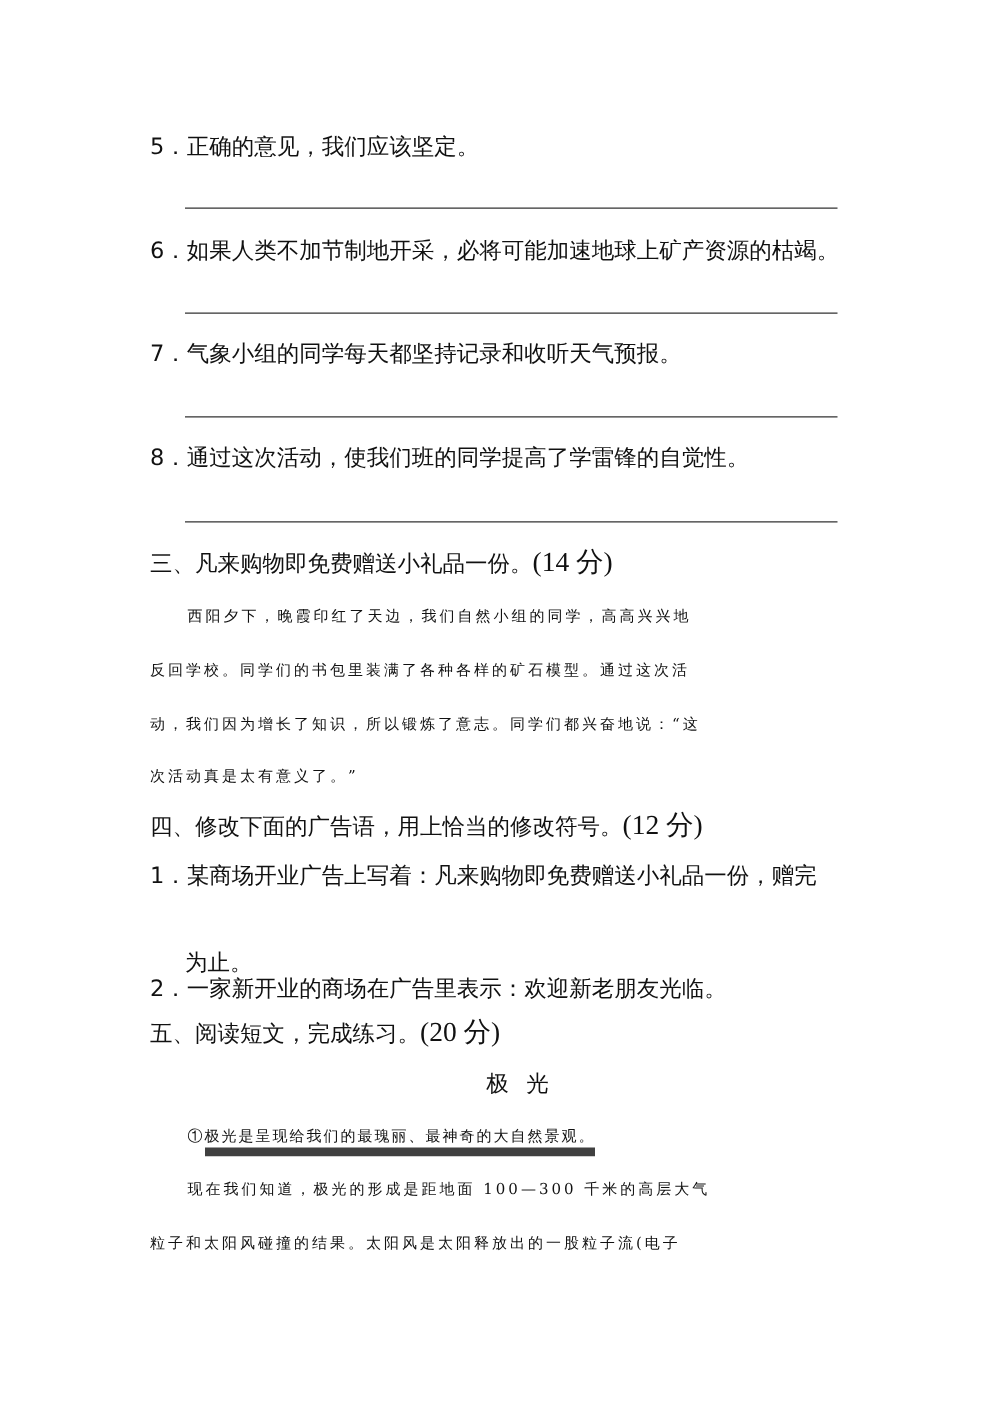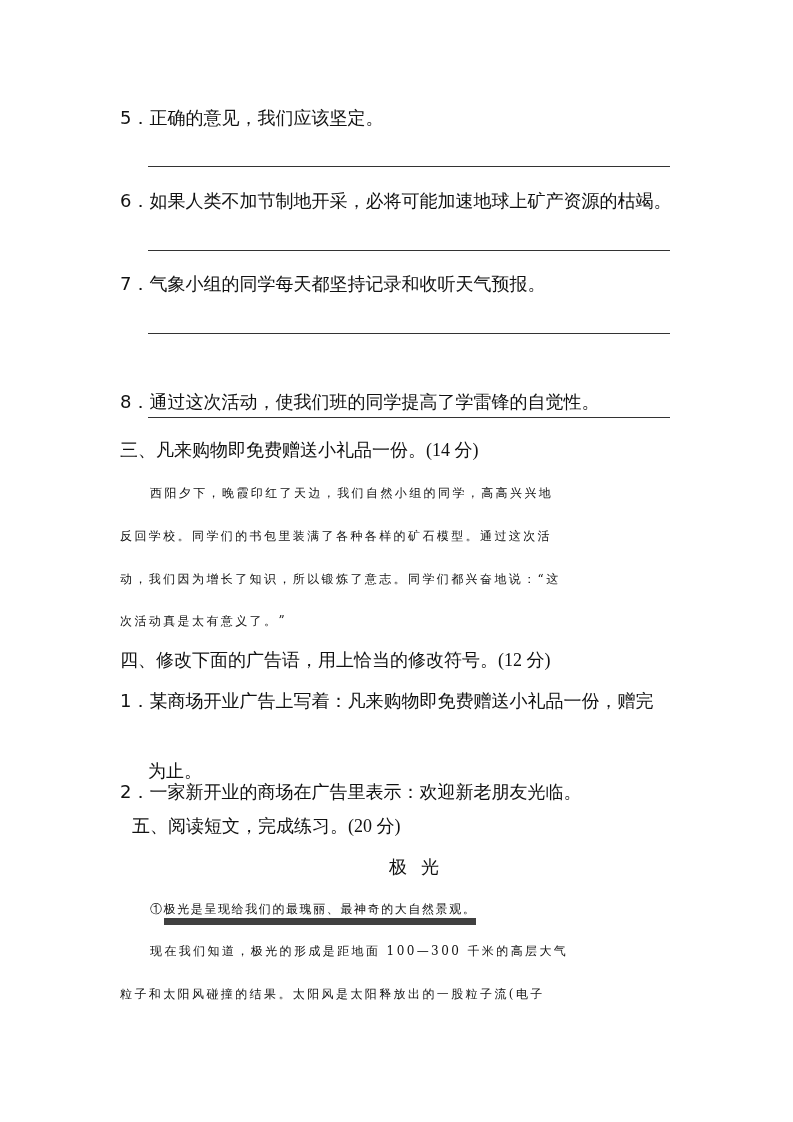--- a/index.html
+++ b/index.html
@@ -30,21 +30,21 @@
       border-top: 1px solid #333333;
     }
     .heading {
       font-family: "DejaVu Sans", "Liberation Sans", sans-serif;
       font-size: 18px;
       line-height: 24px;
       left: 120px;
     }
     .heading .score {
       font-family: "Liberation Serif", "DejaVu Serif", serif;
-      font-size: 18px;
+      font-size: 22px;
     }
     .serif-para {
       font-family: "DejaVu Serif", "Liberation Serif", serif;
       font-size: 12px;
       line-height: 24px;
       letter-spacing: 2.4px;
       left: 120px;
     }
     .indent { left: 150px; }
     .title {
@@ -63,39 +63,39 @@
 
 <div class="abs q" style="top:106px;">5．正确的意见，我们应该坚定。</div>
 <div class="answer-line" style="top:166px;"></div>
 
 <div class="abs q" style="top:189px;">6．如果人类不加节制地开采，必将可能加速地球上矿产资源的枯竭。</div>
 <div class="answer-line" style="top:250px;"></div>
 
 <div class="abs q" style="top:272px;">7．气象小组的同学每天都坚持记录和收听天气预报。</div>
 <div class="answer-line" style="top:333px;"></div>
 
-<div class="abs q" style="top:355px;margin-top:35px;">8．通过这次活动，使我们班的同学提高了学雷锋的自觉性。</div>
+<div class="abs q" style="top:355px;">8．通过这次活动，使我们班的同学提高了学雷锋的自觉性。</div>
 <div class="answer-line" style="top:417px;"></div>
 
 <div class="abs heading" style="top:438px;">
   <span>三、凡来购物即免费赠送小礼品一份。</span><span class="score">(14 分)</span>
 </div>
 <div class="abs serif-para indent" style="top:481px;">西阳夕下，晚霞印红了天边，我们自然小组的同学，高高兴兴地</div>
 <div class="abs serif-para" style="top:524px;">反回学校。同学们的书包里装满了各种各样的矿石模型。通过这次活</div>
 <div class="abs serif-para" style="top:567px;">动，我们因为增长了知识，所以锻炼了意志。同学们都兴奋地说：“这</div>
 <div class="abs serif-para" style="top:609px;">次活动真是太有意义了。”</div>
 
 <div class="abs heading" style="top:648px;">
   <span>四、修改下面的广告语，用上恰当的修改符号。</span><span class="score">(12 分)</span>
 </div>
 <div class="abs q" style="top:689px;">1．某商场开业广告上写着：凡来购物即免费赠送小礼品一份，赠完</div>
 <div class="abs q" style="top:731px; left:148px;margin-top:28px;">为止。</div>
 <div class="abs q" style="top:780px;">2．一家新开业的商场在广告里表示：欢迎新老朋友光临。</div>
 
-<div class="abs heading" style="top:814px;margin-left:12px;">
+<div class="abs heading" style="top:814px;">
   <span>五、阅读短文，完成练习。</span><span class="score">(20 分)</span>
 </div>
 <div class="abs title" style="top:855px;">极光</div>
 
 <div class="abs serif-para indent" style="top:897px; letter-spacing:1.6px;">
   <span>①</span><span class="underlined">极光是呈现给我们的最瑰丽、最神奇的大自然景观。</span>
 </div>
 <div class="abs serif-para indent" style="top:939px;">现在我们知道，极光的形成是距地面 100—300 千米的高层大气</div>
 <div class="abs serif-para" style="top:982px;">粒子和太阳风碰撞的结果。太阳风是太阳释放出的一股粒子流(电子</div>
 

